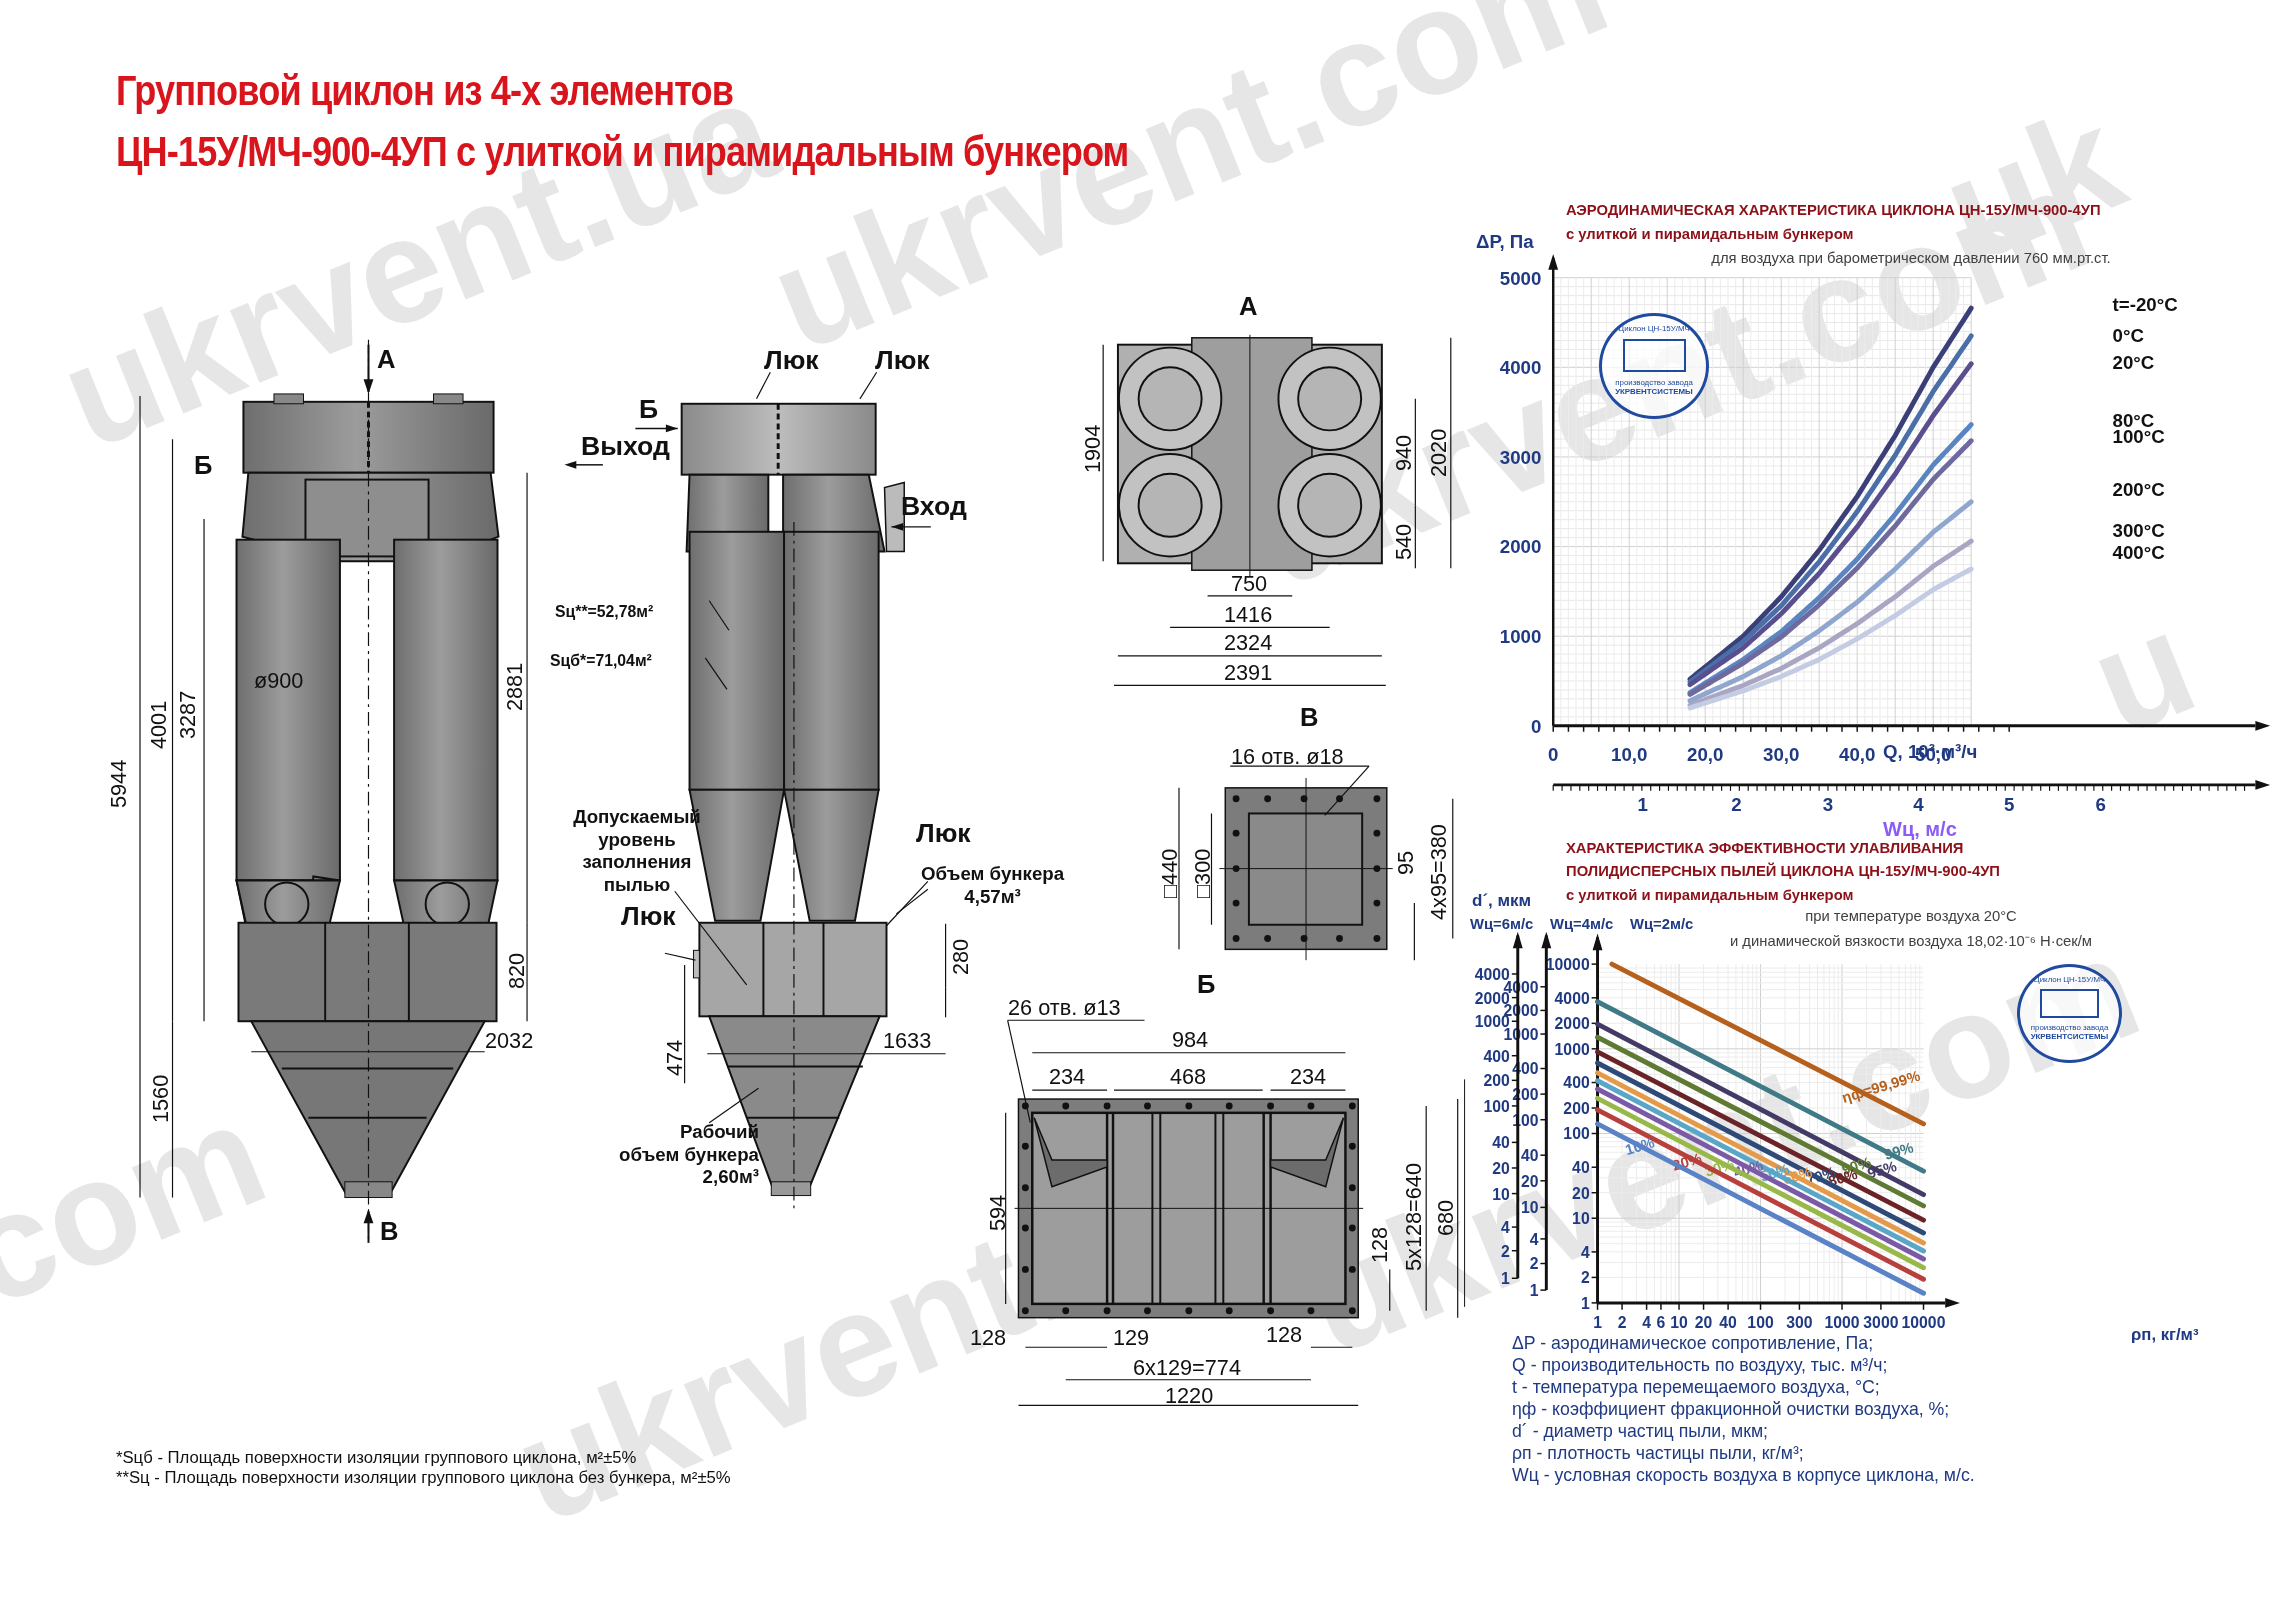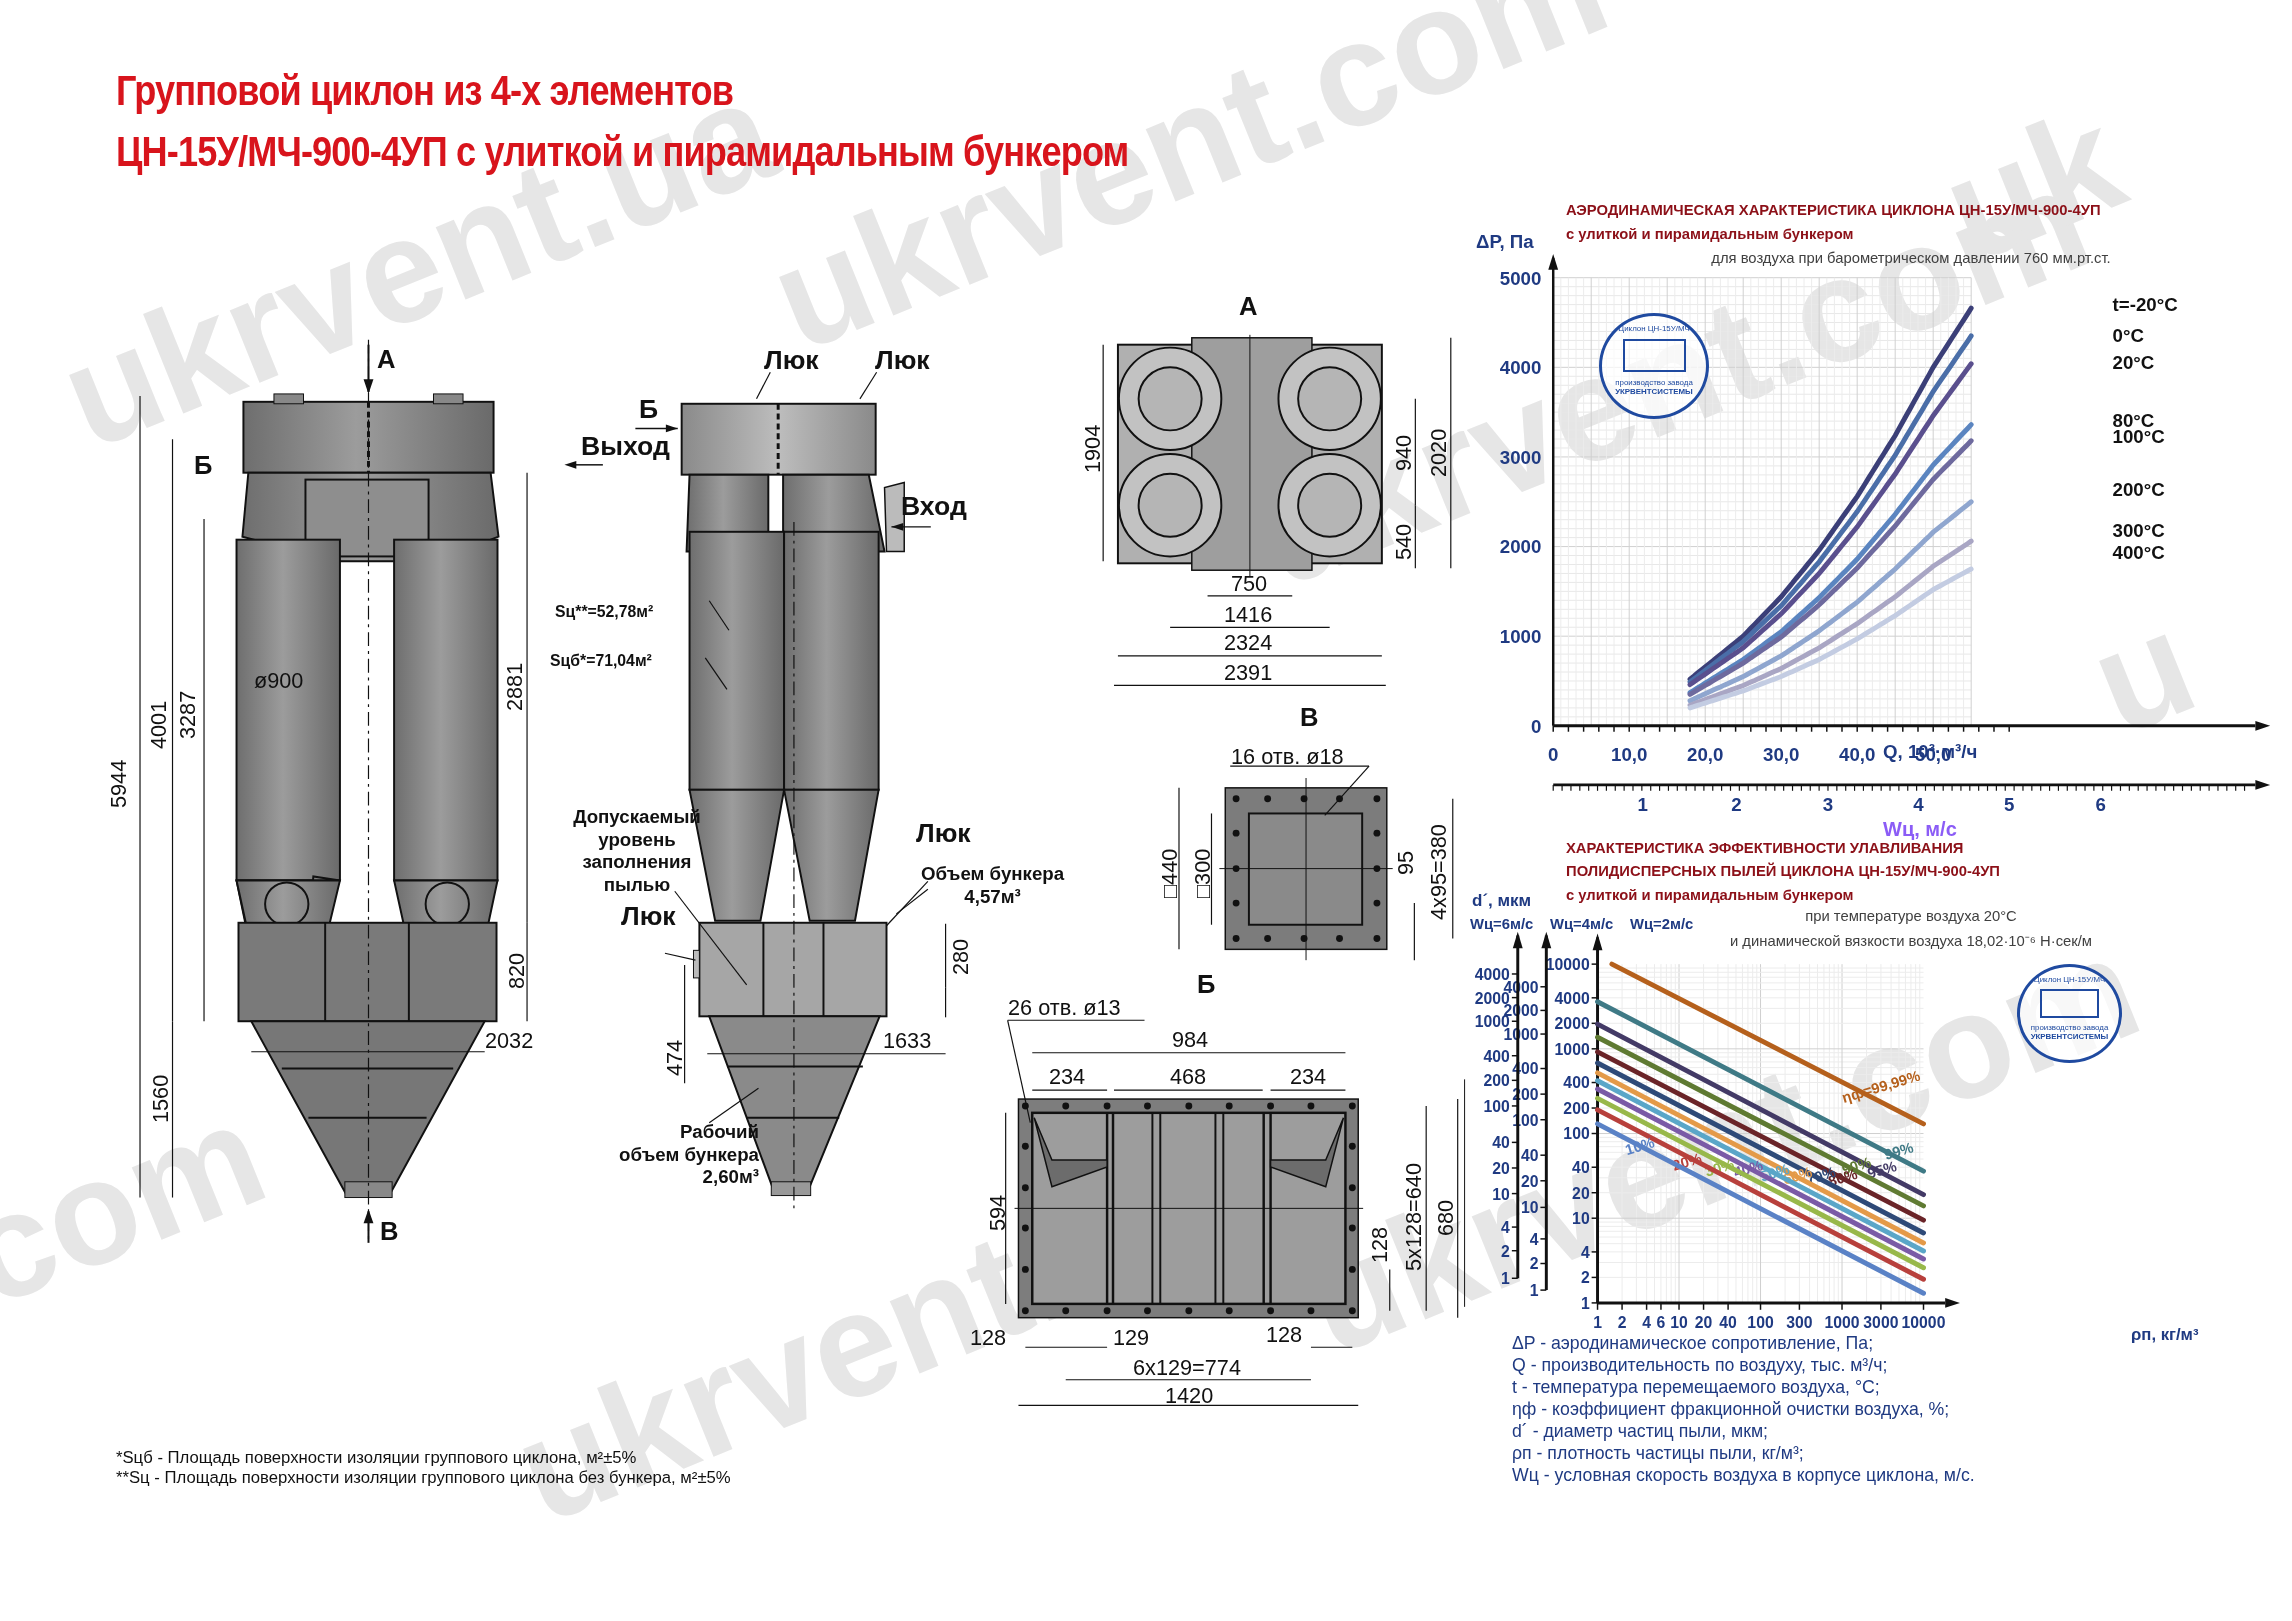--- a/index.html
+++ b/index.html
@@ -300,21 +300,21 @@
 <div class="abs lbl" style="left:1170px;top:1064px;font-size:21.7px;">468</div>
 <div class="abs lbl" style="left:1290px;top:1064px;font-size:21.7px;">234</div>
 <div class="abs lbl" style="left:985px;top:1231px;font-size:21.7px;transform:rotate(-90deg);transform-origin:left top;">594</div>
 <div class="abs lbl" style="left:1367px;top:1263px;font-size:21.7px;transform:rotate(-90deg);transform-origin:left top;">128</div>
 <div class="abs lbl" style="left:1401px;top:1271px;font-size:21.7px;transform:rotate(-90deg);transform-origin:left top;">5x128=640</div>
 <div class="abs lbl" style="left:1433px;top:1236px;font-size:21.7px;transform:rotate(-90deg);transform-origin:left top;">680</div>
 <div class="abs lbl" style="left:970px;top:1325px;font-size:21.7px;">128</div>
 <div class="abs lbl" style="left:1113px;top:1325px;font-size:21.7px;">129</div>
 <div class="abs lbl" style="left:1266px;top:1322px;font-size:21.7px;">128</div>
 <div class="abs lbl" style="left:1133px;top:1355px;font-size:21.7px;">6x129=774</div>
-<div class="abs lbl" style="left:1165px;top:1383px;font-size:21.7px;">1420</div>
+<div class="abs lbl" style="left:1165px;top:1383px;font-size:21.7px;">1220</div>
 
 <div class="note" style="left:116px;top:1448px;">*Sцб - Площадь поверхности изоляции группового циклона, м²±5%</div>
 <div class="note" style="left:116px;top:1468px;">**Sц - Площадь поверхности изоляции группового циклона без бункера, м²±5%</div>
 
 <div class="ch-title" style="left:1566px;top:202px;width:690px;">АЭРОДИНАМИЧЕСКАЯ  ХАРАКТЕРИСТИКА  ЦИКЛОНА ЦН-15У/МЧ-900-4УП</div>
 <div class="ch-title" style="left:1566px;top:226px;width:690px;">с улиткой и пирамидальным бункером</div>
 <div class="ch-sub" style="left:1566px;top:250px;width:690px;">для воздуха при барометрическом давлении 760 мм.рт.ст.</div>
 <div class="abs lbl" style="left:1476px;top:231px;font-size:18.7px;font-weight:bold;color:#1f3a82;">ΔP, Па</div>
 <div class="abs lbl" style="left:1883px;top:741px;font-size:18.7px;font-weight:bold;color:#1f3a82;">Q, 10³·м³/ч</div>
 <div class="abs lbl" style="left:1883px;top:818px;font-size:20px;font-weight:bold;color:#8b5cf6;">Wц, м/с</div>

